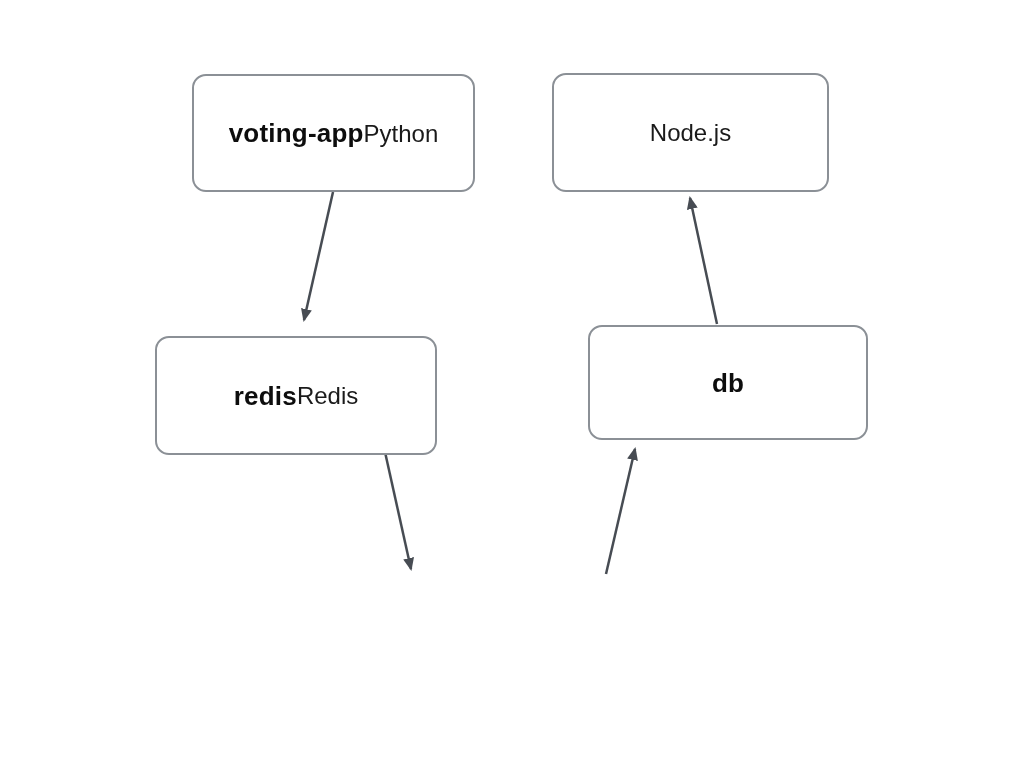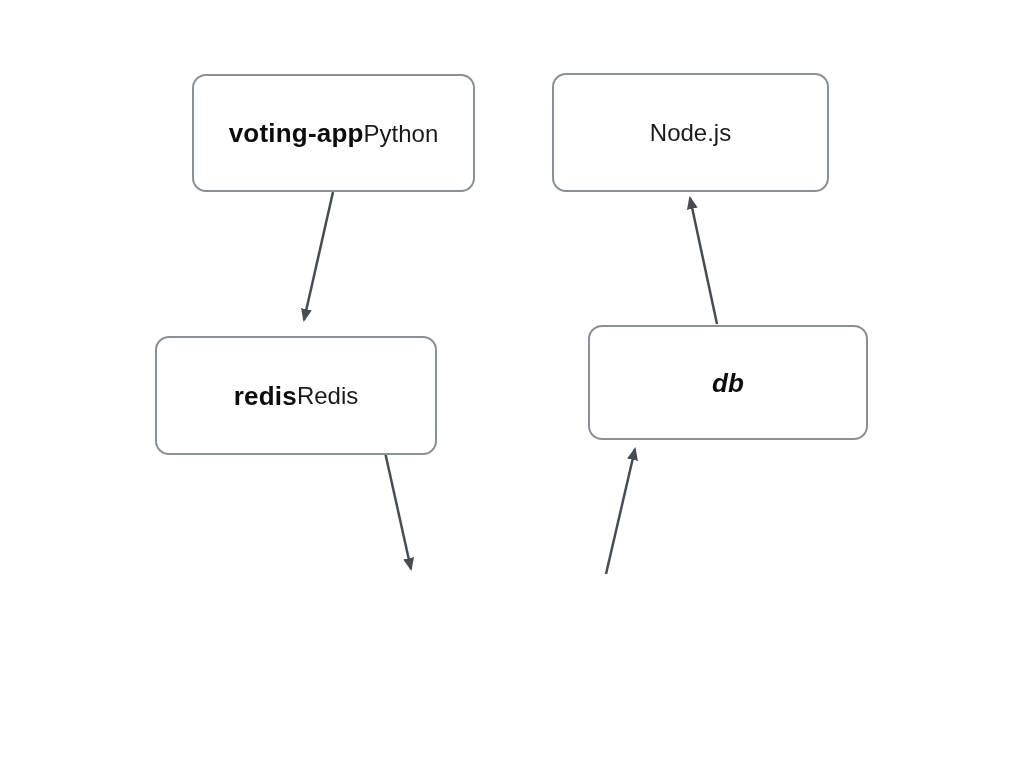--- a/index.html
+++ b/index.html
@@ -55,21 +55,21 @@
     font-size: 24px;
     font-weight: 400;
     line-height: 35px;
     color: var(--subtitle-text);
     text-align: center;
   }
   
   .node-voting-app { left: 192px; top: 74px;  width: 283px; height: 118px; }
   .node-result-app { left: 552px; top: 73px;  width: 277px; height: 119px; }
   .node-redis      { left: 155px; top: 324px; width: 282px; height: 119px; margin-top: 12px; }
-  .node-db         { left: 588px; top: 325px; width: 280px; height: 115px; font-style: italic; }
+  .node-db         { left: 588px; top: 325px; width: 280px; height: 115px; }
   .node-worker     { left: 370px; top: 574px; width: 283px; height: 118px; }
 </style>
 </head>
 <body>
 
 <div class="canvas">
 
   <svg class="edges-layer" width="1024" height="768" viewBox="0 0 1024 768" xmlns="http://www.w3.org/2000/svg">
     <defs>
       <marker id="arrowhead" viewBox="0 0 13 11" refX="11" refY="5.5" markerWidth="13" markerHeight="11" markerUnits="userSpaceOnUse" orient="auto">

